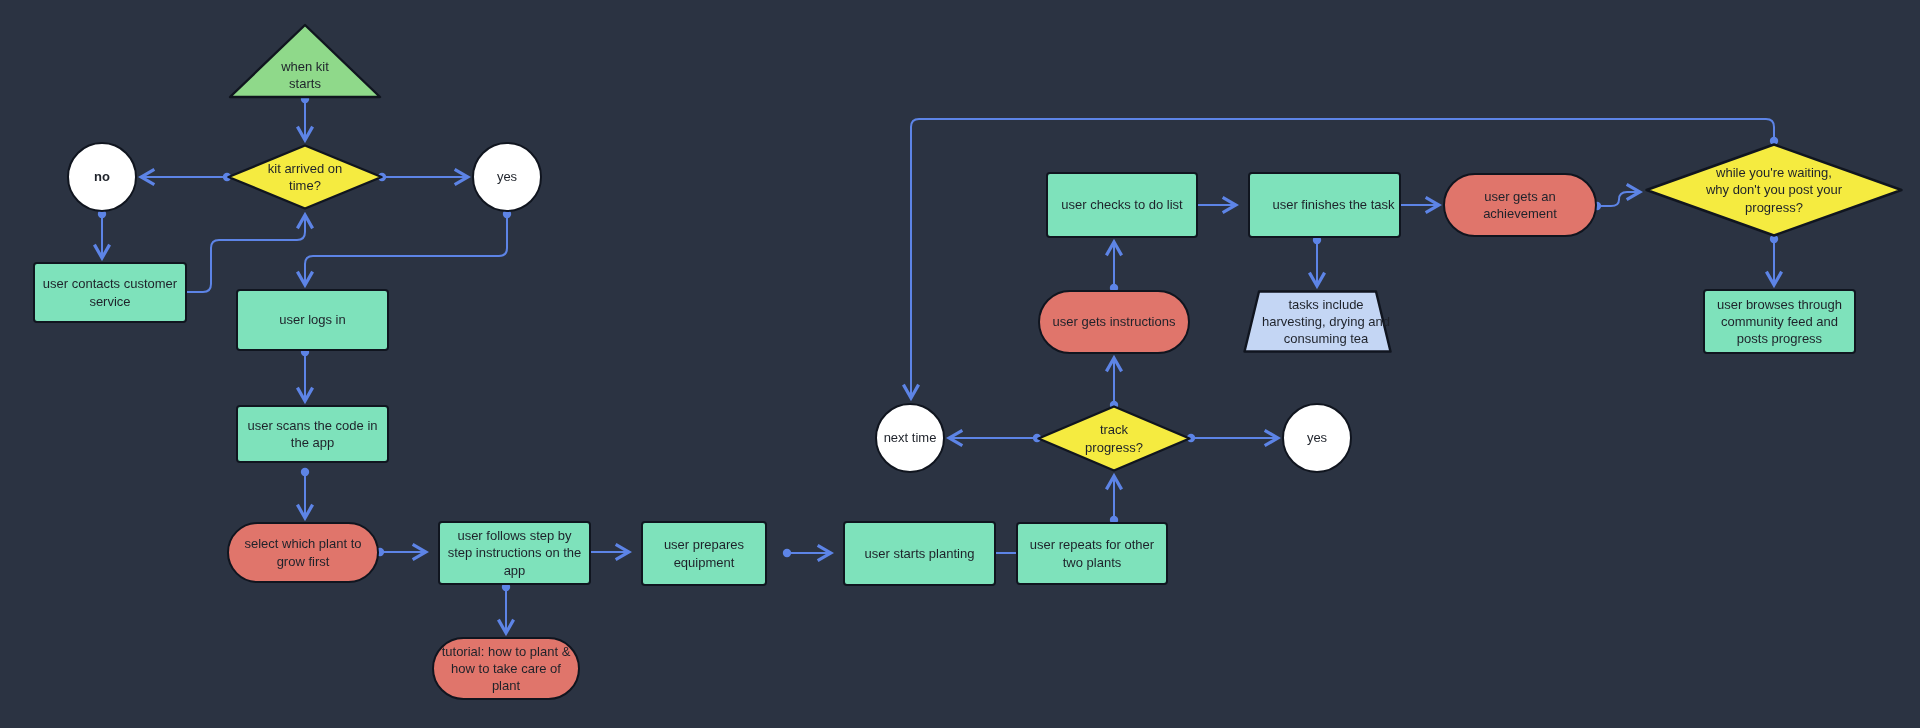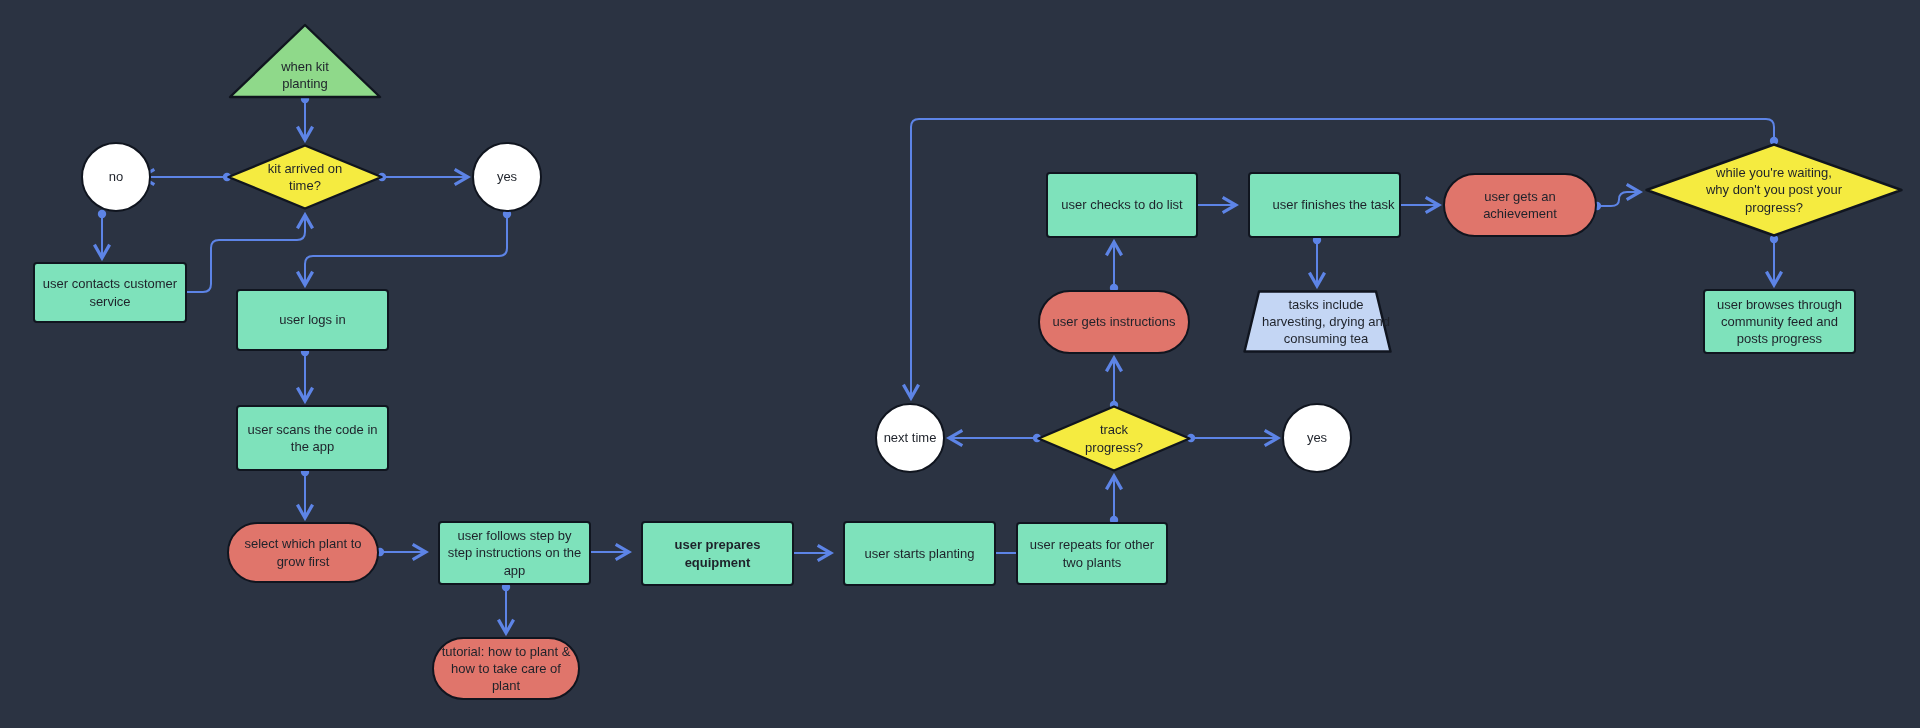--- a/index.html
+++ b/index.html
@@ -89,49 +89,49 @@
       <circle class="edge-dot" cx="1774" cy="239" r="4.2"></circle>
         <circle class="edge-dot" cx="1774" cy="141" r="4.2"></circle>
     </g>
   </svg>
 
   <div class="node tri-label" style="left:228px;top:23px;width:154px;height:76px;">
     <svg class="shape-svg" viewBox="0 0 154 76" preserveAspectRatio="none">
       <polygon class="fill-lightgreen shape-stroke" points="77,2 152,74 2,74"></polygon>
       </svg>
     <span class="lbl">when kit
-planting</span>
+starts</span>
   </div>
 
   <div class="node" style="left:227px;top:144px;width:156px;height:66px;">
     <svg class="shape-svg" viewBox="0 0 156 66" preserveAspectRatio="none">
       <polygon class="fill-yellow shape-stroke" points="78,1.5 154.5,33 78,64.5 1.5,33"></polygon>
       </svg>
     <span class="lbl">kit arrived on
 time?</span>
   </div>
 
-  <div class="node circle" style="left:81px;top:142px;width:70px;height:70px;">
+  <div class="node circle" style="left:67px;top:142px;width:70px;height:70px;font-weight:bold;">
     <span class="lbl">no</span>
   </div>
 
   <div class="node circle" style="left:472px;top:142px;width:70px;height:70px;">
     <span class="lbl">yes</span>
   </div>
 
   <div class="node rect" style="left:25px;top:262px;width:154px;height:61px;">
     <span class="lbl">user contacts customer
 service</span>
   </div>
 
   <div class="node rect" style="left:228px;top:289px;width:153px;height:62px;">
     <span class="lbl">user logs in</span>
   </div>
 
-  <div class="node rect" style="left:228px;top:405px;width:153px;height:66px;">
+  <div class="node rect" style="left:228px;top:405px;width:153px;height:58px;">
     <span class="lbl">user scans the code in
 the app</span>
   </div>
 
   <div class="node stadium" style="left:227px;top:522px;width:152px;height:61px;">
     <span class="lbl">select which plant to
 grow first</span>
   </div>
 
   <div class="node rect" style="left:430px;top:521px;width:153px;height:64px;">
@@ -139,21 +139,21 @@
 step instructions on the
 app</span>
   </div>
 
   <div class="node stadium" style="left:432px;top:637px;width:148px;height:63px;">
     <span class="lbl">tutorial: how to plant &amp;
 how to take care of
 plant</span>
   </div>
 
-  <div class="node rect" style="left:633px;top:521px;width:153px;height:65px;font-weight:bold;">
+  <div class="node rect" style="left:633px;top:521px;width:126px;height:65px;">
     <span class="lbl">user prepares
 equipment</span>
   </div>
 
   <div class="node rect" style="left:835px;top:521px;width:153px;height:65px;">
     <span class="lbl">user starts planting</span>
   </div>
 
   <div class="node rect" style="left:1008px;top:522px;width:152px;height:63px;">
     <span class="lbl">user repeats for other

